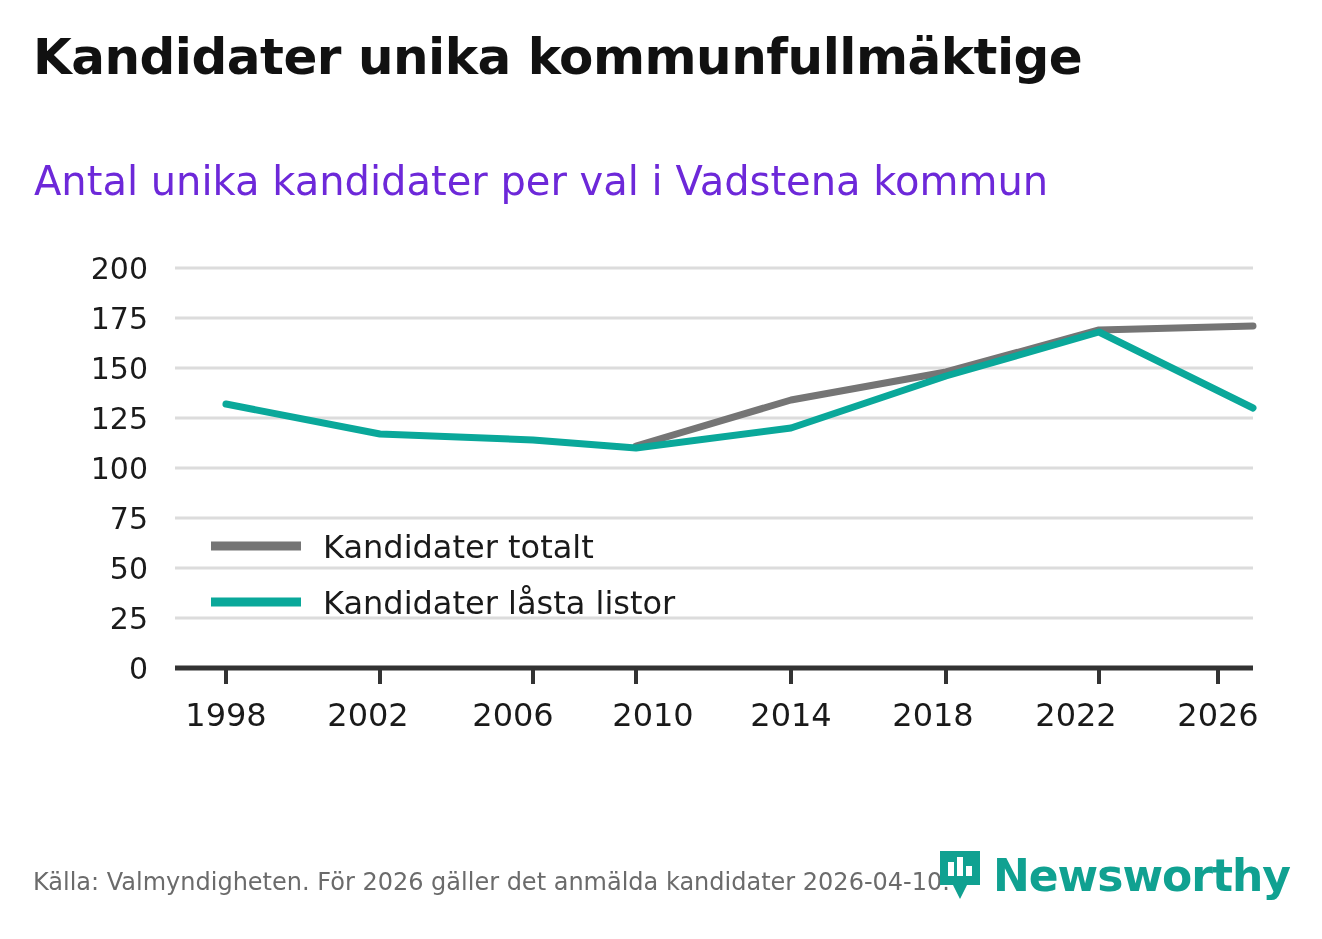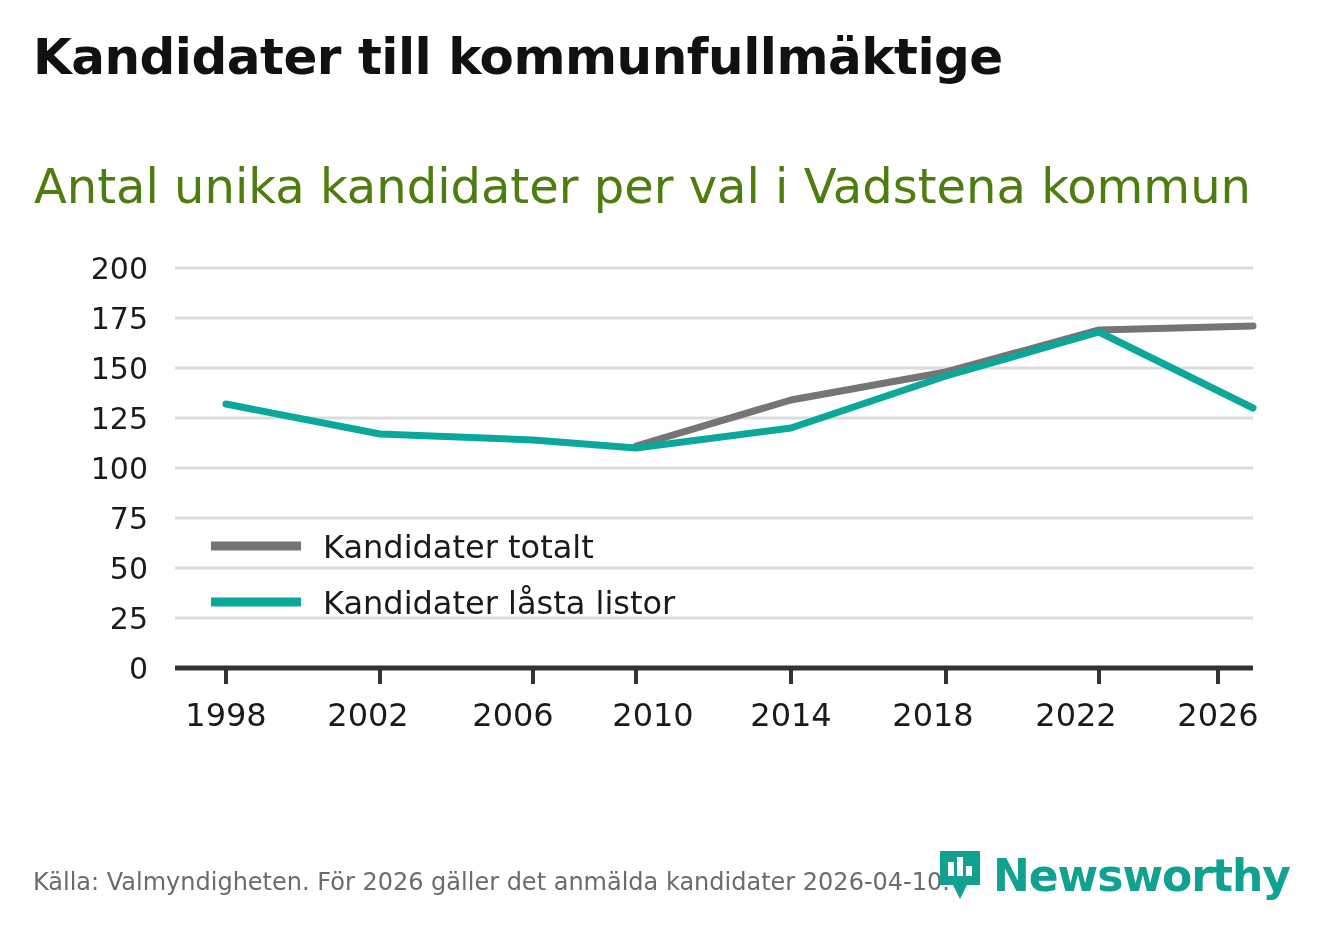--- a/index.html
+++ b/index.html
@@ -29,23 +29,23 @@
     font-size: 50px;
     font-weight: bold;
     letter-spacing: -0.5px;
     color: #111111;
     white-space: nowrap;
   }
   .subtitle {
     position: absolute;
     left: 34px;
     top: 158px;
-    font-size: 48px;
+    font-size: 40px;
     font-weight: normal;
-    color: #4d7c0f;
+    color: #6d28d9;
     white-space: nowrap;
   }
   .chart-area {
     position: absolute;
     left: 0;
     top: 236px;
     width: 1322px;
     height: 510px;
     padding-left: 8px;
   }
@@ -93,21 +93,21 @@
   .legend-label {
     font-size: 32px;
     fill: #1a1a1a;
   }
 </style>
 </head>
 <body>
 
 <div class="page">
 
-  <div class="title">Kandidater till kommunfullmäktige</div>
+  <div class="title">Kandidater unika kommunfullmäktige</div>
   <div class="subtitle">Antal unika kandidater per val i Vadstena kommun</div>
 
   <div class="chart-area">
     <svg width="1322" height="510" viewBox="0 0 1322 510">
 
       <g>
         <line x1="167" y1="32" x2="1245" y2="32" stroke="#dcdcdc" stroke-width="3"></line>
         <line x1="167" y1="82" x2="1245" y2="82" stroke="#dcdcdc" stroke-width="3"></line>
         <line x1="167" y1="132" x2="1245" y2="132" stroke="#dcdcdc" stroke-width="3"></line>
         <line x1="167" y1="182" x2="1245" y2="182" stroke="#dcdcdc" stroke-width="3"></line>

